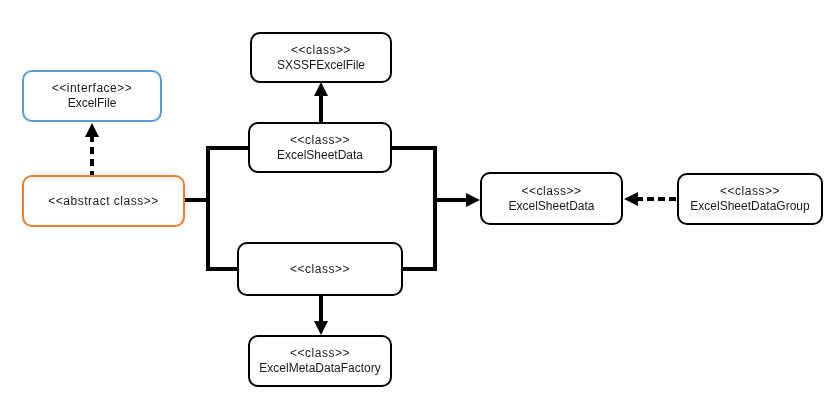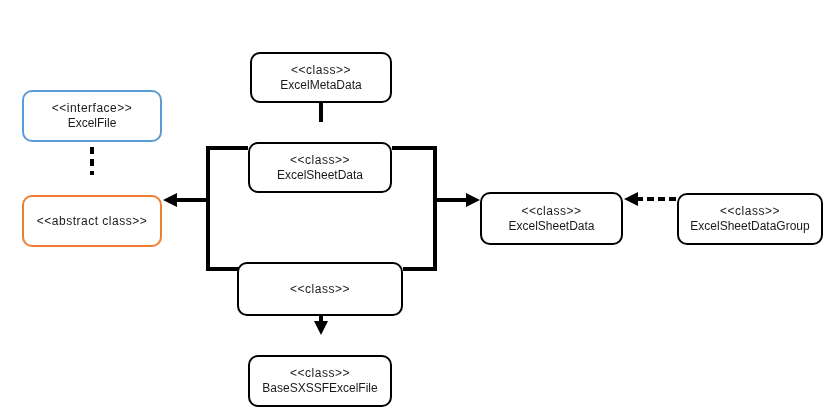--- a/index.html
+++ b/index.html
@@ -23,31 +23,30 @@
     background: #fff;
     display: flex;
     flex-direction: column;
     align-items: center;
     justify-content: center;
     text-align: center;
     font-size: 12px;
     line-height: 15px;
     color: var(--text, #1a1a1a);
     z-index: 2;
-    margin-top: 20px;
   }
   .node .stereotype { letter-spacing: 0.5px; }
   .node.interface { border-color: var(--interface-border, #5B9BD5); }
   .node.abstract  { border-color: var(--abstract-border, #ED7D31); }
 
   
   #n-excelsheetdata      { left: 250px; top:  32px; width: 142px; height: 51px; }
   #n-excelfile           { left:  22px; top:  70px; width: 140px; height: 52px; }
   #n-sxssfexcelfile      { left: 248px; top: 122px; width: 144px; height: 51px; }
-  #n-basesxssf           { left:  22px; top: 175px; width: 140px; height: 52px; }
+  #n-basesxssf           { left:  22px; top: 175px; width: 163px; height: 52px; }
   #n-sxssfmulti          { left: 237px; top: 242px; width: 166px; height: 54px; }
   #n-excelmetadata       { left: 480px; top: 172px; width: 143px; height: 53px; }
   #n-excelmetadatafactory{ left: 677px; top: 173px; width: 146px; height: 52px; }
   #n-excelsheetdatagroup { left: 248px; top: 335px; width: 144px; height: 52px; }
 
   
   .seg { position: absolute; background: var(--line, #000); z-index: 1; }
   .dash-v {
     position: absolute; width: 4px; z-index: 1;
     background: repeating-linear-gradient(to bottom, var(--line, #000) 0 7px, transparent 7px 12px);
@@ -62,21 +61,21 @@
   .arr.left  { border-top: 7px solid transparent; border-bottom: 7px solid transparent; border-right: 14px solid var(--line, #000); }
   .arr.right { border-top: 7px solid transparent; border-bottom: 7px solid transparent; border-left: 14px solid var(--line, #000); }
 </style>
 </head>
 <body>
 
 <div id="canvas">
 
   <div class="node" id="n-excelsheetdata">
     <span class="stereotype">&lt;&lt;class&gt;&gt;</span>
-    <span class="cname">ExcelMetaData</span>
+    <span class="cname">SXSSFExcelFile</span>
   </div>
 
   <div class="node interface" id="n-excelfile">
     <span class="stereotype">&lt;&lt;interface&gt;&gt;</span>
     <span class="cname">ExcelFile</span>
   </div>
 
   <div class="node" id="n-sxssfexcelfile">
     <span class="stereotype">&lt;&lt;class&gt;&gt;</span>
     <span class="cname">ExcelSheetData</span>
@@ -95,21 +94,21 @@
     <span class="cname">ExcelSheetData</span>
   </div>
 
   <div class="node" id="n-excelmetadatafactory">
     <span class="stereotype">&lt;&lt;class&gt;&gt;</span>
     <span class="cname">ExcelSheetDataGroup</span>
   </div>
 
   <div class="node" id="n-excelsheetdatagroup">
     <span class="stereotype">&lt;&lt;class&gt;&gt;</span>
-    <span class="cname">BaseSXSSFExcelFile</span>
+    <span class="cname">ExcelMetaDataFactory</span>
   </div>
 
   <div class="seg" style="left:319px; top:93px; width:4px; height:29px;"></div>
   <div class="arr up" style="left:314px; top:82px;"></div>
 
   <div class="dash-v" style="left:90px; top:135px; height:40px;"></div>
   <div class="arr up" style="left:85px; top:123px;"></div>
 
   <div class="seg" style="left:206px; top:146px; width:42px; height:4px;"></div>
   <div class="seg" style="left:206px; top:267px; width:33px; height:4px;"></div>

